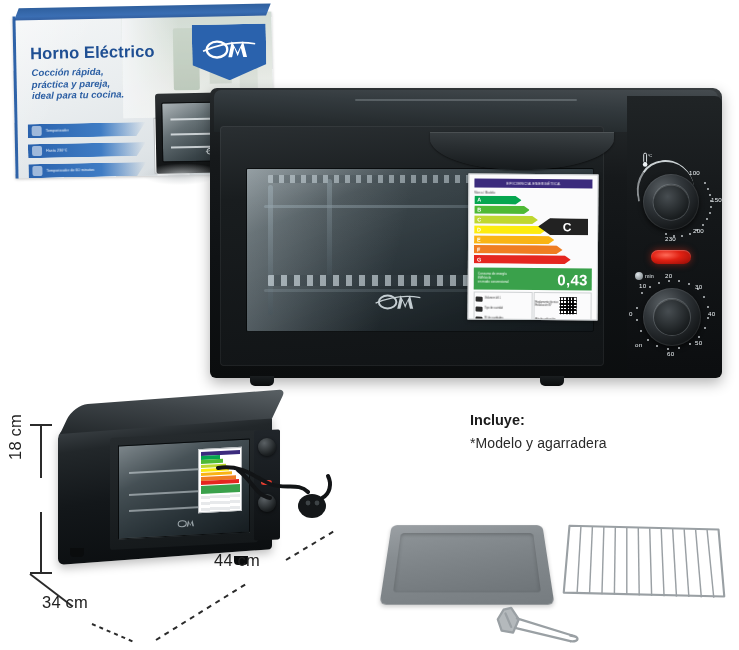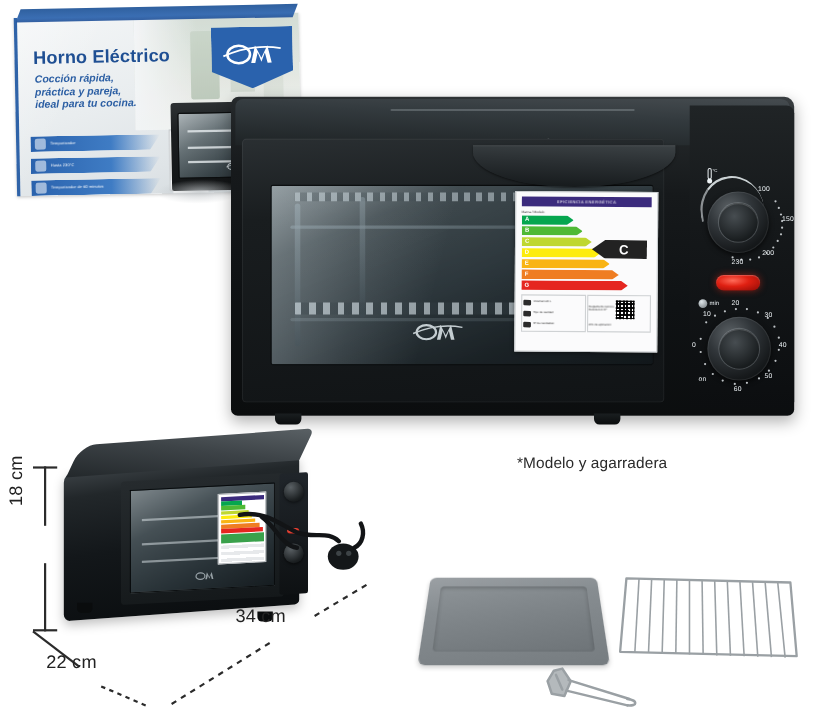--- a/index.html
+++ b/index.html
@@ -721,20 +721,26 @@
           <div class="el-arrow" style="background:#e52620;width:82%">
             <b>G</b>
           </div>
         </div>
 
       <div class="el-grade-box">
         <span>C</span>
       </div>
     </div>
 
+    <div class="el-value-strip">
+      <div class="elv-left">
+        Consumo de energía<br>kWh/ciclo<br>en modo convencional
+      </div>
+      <div class="elv-num">0,43</div>
+    </div>
 
     <div class="el-grid">
       <div class="el-cellcol">
         <div class="el-cell">
             <span class="icn"></span>
             <span class="txt">Volumen útil  L</span>
           </div>
         <div class="el-cell">
             <span class="icn"></span>
             <span class="txt">Tipo de cavidad</span>
@@ -874,29 +880,30 @@
   <div class="dim-line" style="left:30px; top:424px; width:22px; height:2px"></div>
   <div class="dim-line" style="left:40px; top:424px; width:2px; height:54px"></div>
   <div class="dim-line" style="left:40px; top:512px; width:2px; height:62px"></div>
   <div class="dim-line" style="left:30px; top:572px; width:22px; height:2px"></div>
   <div class="dim-label" id="dim-h-label">18 cm</div>
 
   <svg class="abs" style="left:22px; top:572px; width:130px; height:72px">
     <line x1="8" y1="2" x2="50" y2="34" stroke="#2b2b2b" stroke-width="2"></line>
     <line x1="70" y1="52" x2="112" y2="70" stroke="#2b2b2b" stroke-width="2" stroke-dasharray="4 4"></line>
   </svg>
-  <div class="dim-label" style="left:42px; top:593px">22 cm</div>
+  <div class="dim-label" style="left:42px; top:593px">34 cm</div>
 
   <svg class="abs" style="left:140px; top:522px; width:200px; height:126px">
     <line x1="16" y1="118" x2="106" y2="62" stroke="#2b2b2b" stroke-width="2" stroke-dasharray="5 5"></line>
     <line x1="146" y1="38" x2="196" y2="8" stroke="#2b2b2b" stroke-width="2" stroke-dasharray="5 5"></line>
   </svg>
-  <div class="dim-label" style="left:214px; top:551px">34 cm</div>
+  <div class="dim-label" style="left:214px; top:551px">44 cm</div>
 
   <div id="includes">
+    <div class="inc-title">Incluye:</div>
     <div class="inc-item">*Modelo y agarradera</div>
   </div>
 
   <div id="tray">
     <div class="tray-top">
       <div class="tray-inner"></div>
     </div>
   </div>
 
   <div id="rack">

